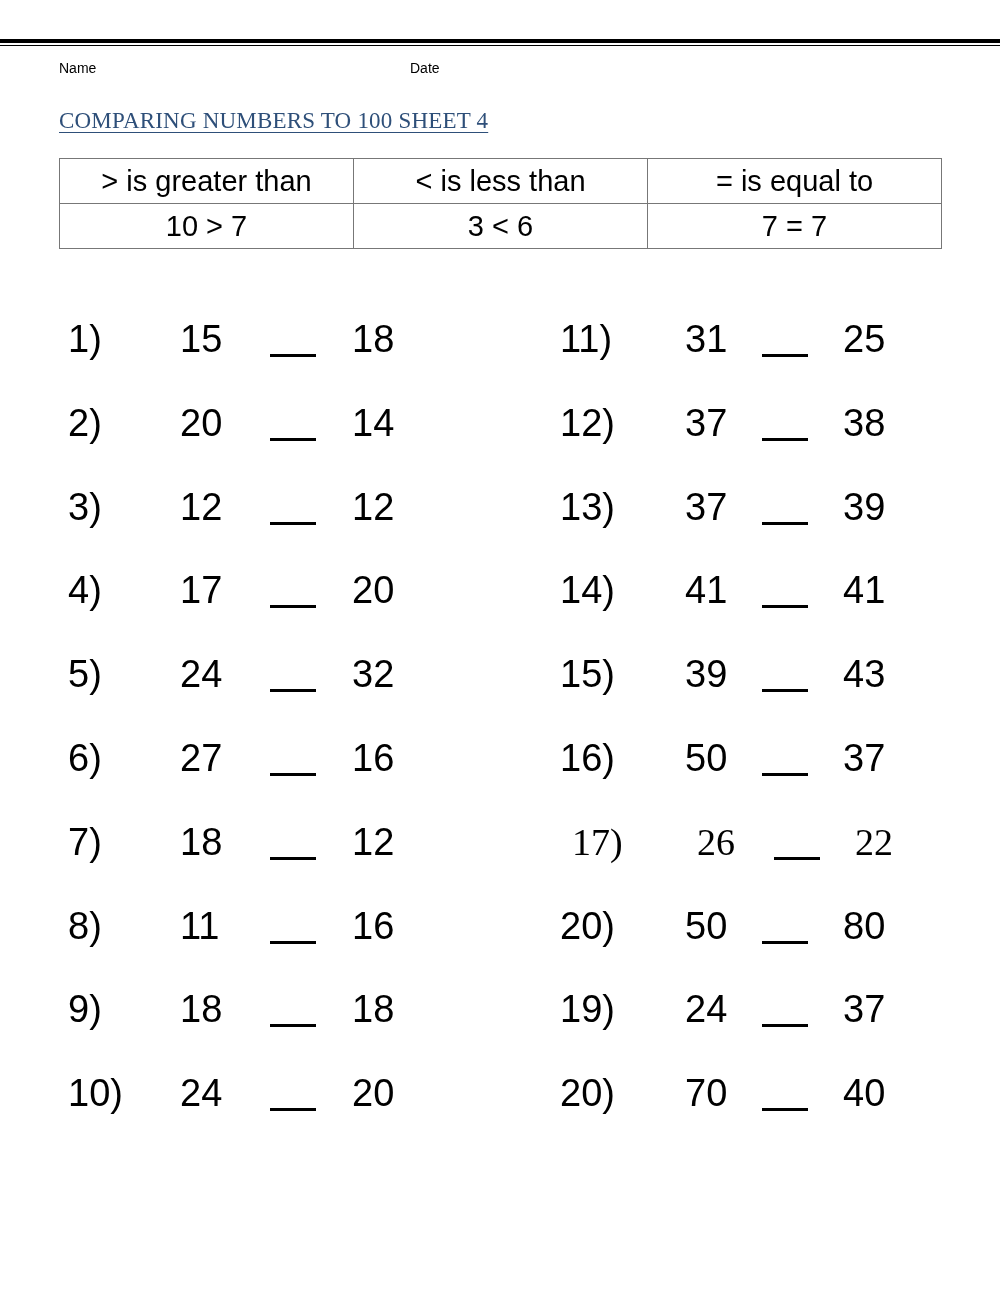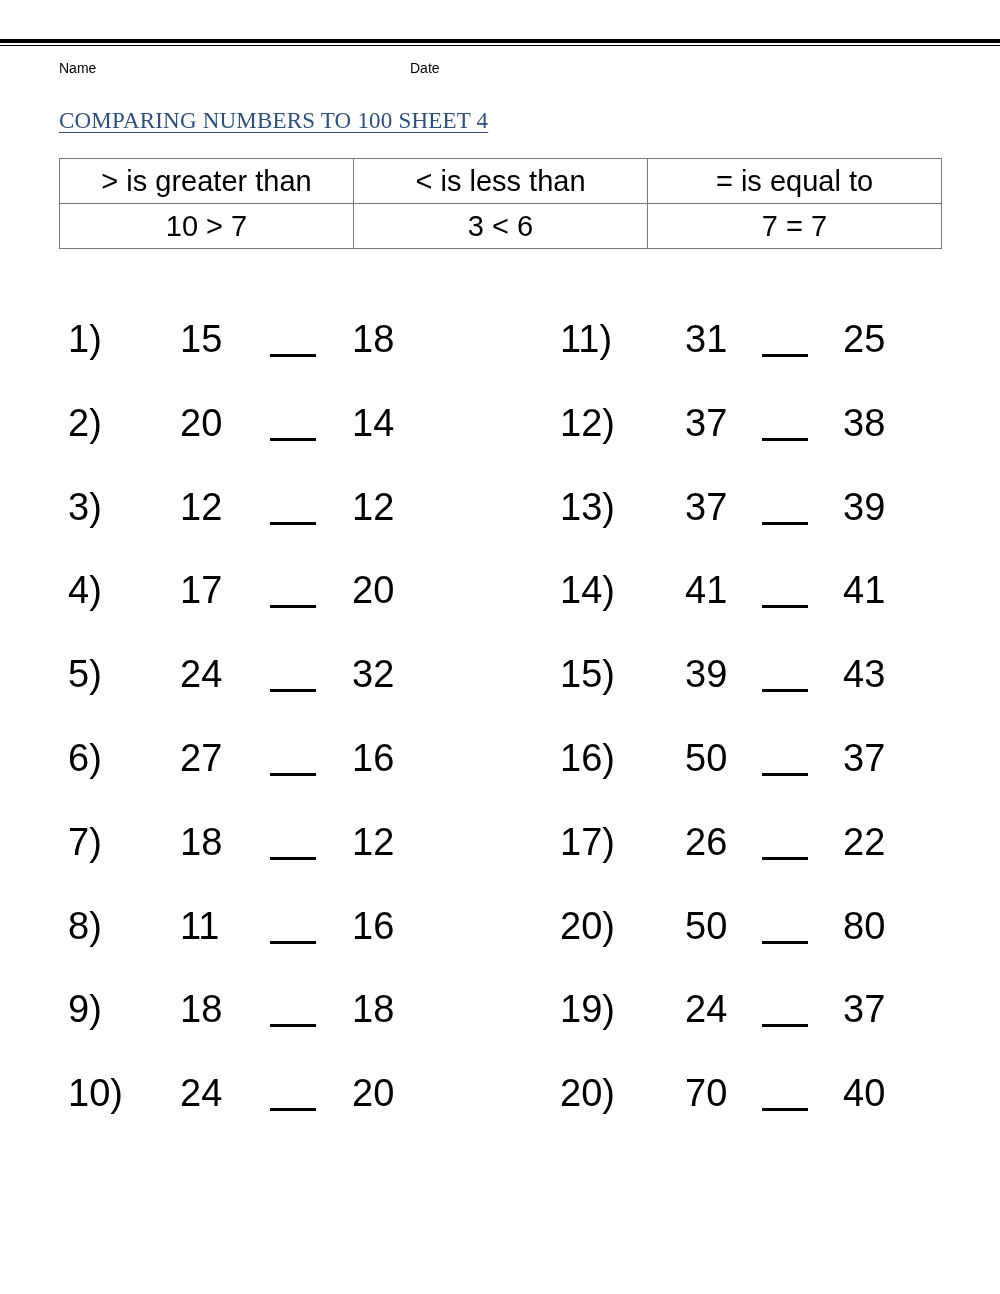--- a/index.html
+++ b/index.html
@@ -148,21 +148,21 @@
       <span style="left: 685px;">39</span>
       <div class="blank" style="left: 762px;"></div>
       <span style="left: 843px;">43</span>
     </div>
     <div class="prob" style="top: 728px; left: 0px; width: 1000px;">
       <span style="left: 560px;">16)</span>
       <span style="left: 685px;">50</span>
       <div class="blank" style="left: 762px;"></div>
       <span style="left: 843px;">37</span>
     </div>
-    <div class="prob" style="top: 811.8px; left: 0px; width: 852px;">
+    <div class="prob" style="top: 811.8px; left: 12px; width: 852px; font-family: Liberation Serif, serif;">
       <span style="left: 560px;">17)</span>
       <span style="left: 685px;">26</span>
       <div class="blank" style="left: 762px;"></div>
       <span style="left: 843px;">22</span>
     </div>
     <div class="prob" style="top: 895.6px; left: 0px; width: 1000px;">
       <span style="left: 560px;">20)</span>
       <span style="left: 685px;">50</span>
       <div class="blank" style="left: 762px;"></div>
       <span style="left: 843px;">80</span>

